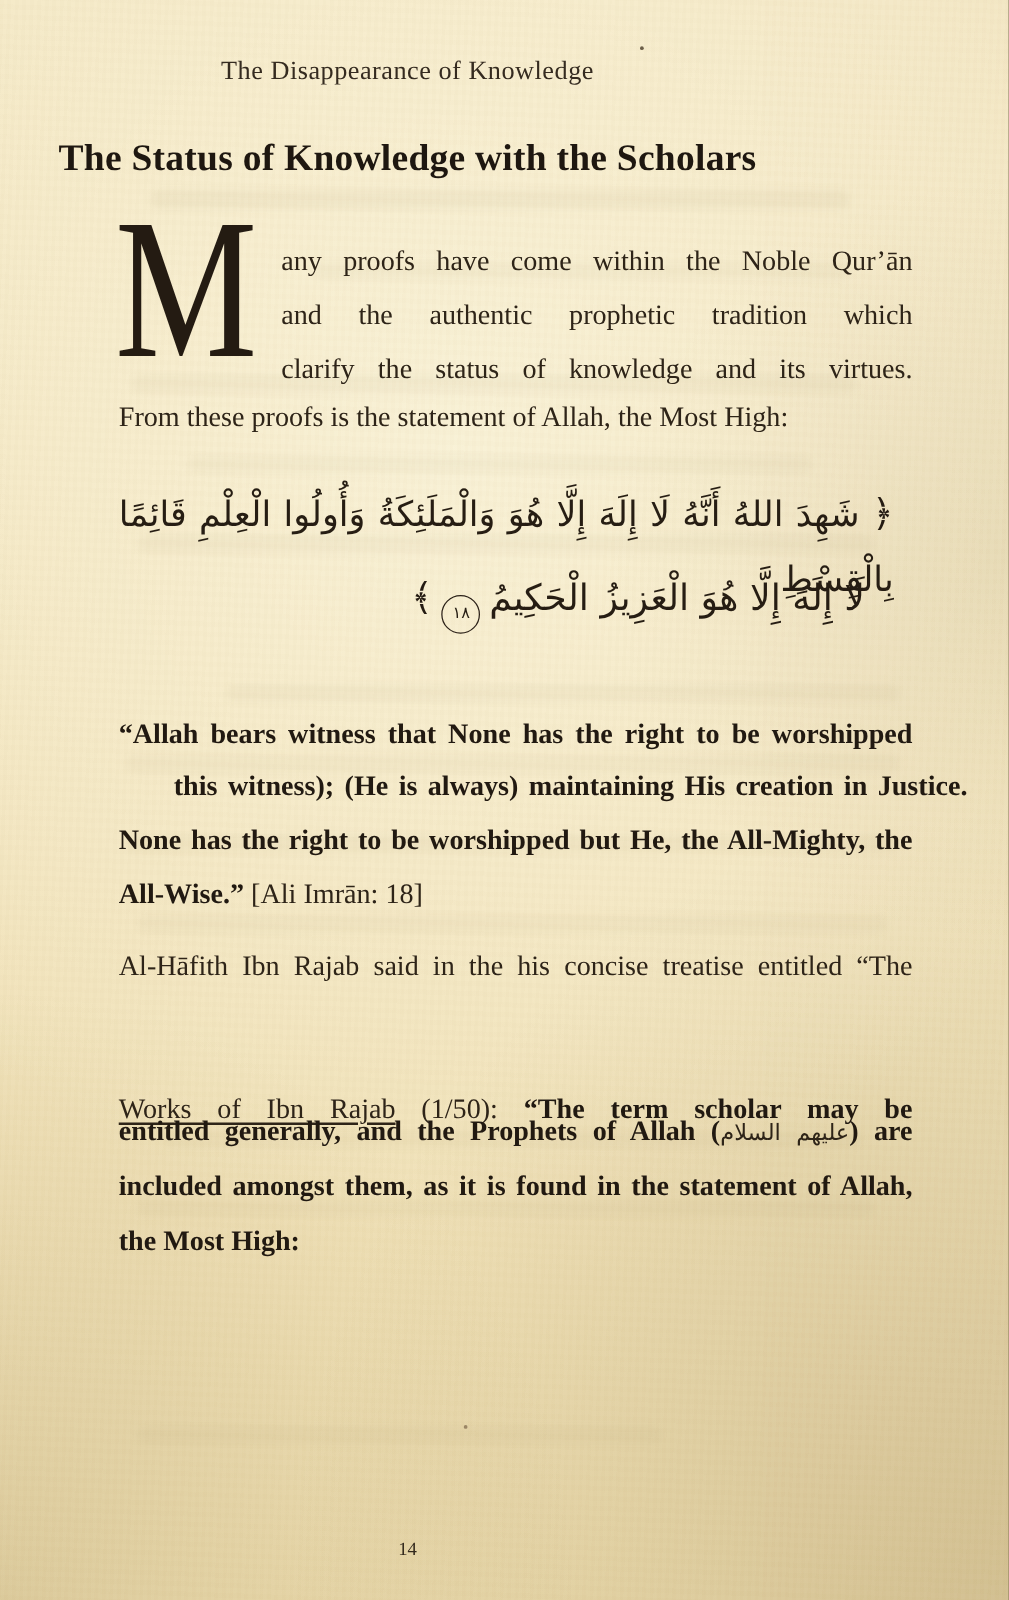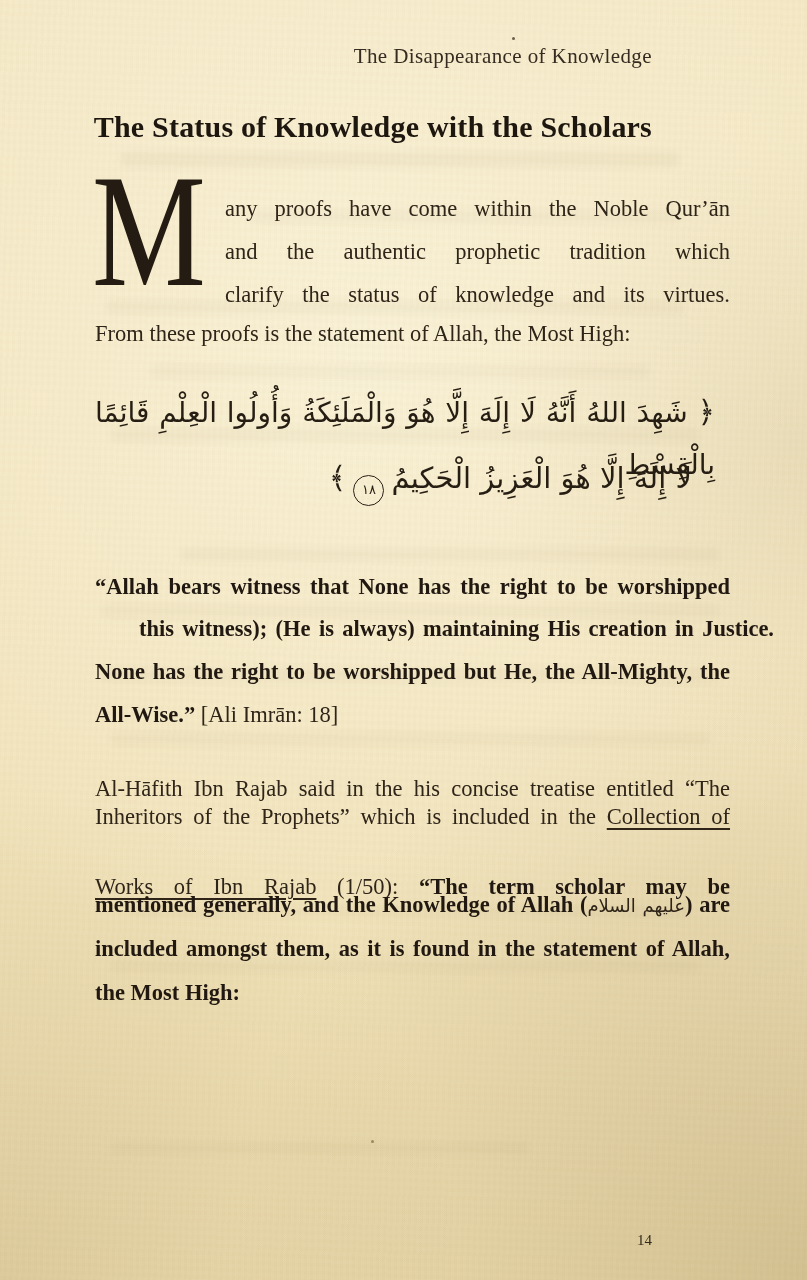--- a/index.html
+++ b/index.html
@@ -16,21 +16,21 @@
       radial-gradient(100% 60% at 100% 35%, rgba(116,88,38,0.10), rgba(116,88,38,0) 40%),
       linear-gradient(180deg,#f3e7c4 0%,#f1e3bc 55%,#ecdcae 100%);
   }
   .grain{
     position:absolute;inset:0;pointer-events:none;opacity:.35;
     background:
       repeating-linear-gradient(92deg, rgba(190,165,110,.06) 0 3px, rgba(255,250,230,.05) 3px 6px),
       repeating-linear-gradient(2deg, rgba(190,165,110,.05) 0 4px, rgba(255,250,230,.04) 4px 8px);
   }
   .abs{position:absolute;}
-  .centered{left:0;width:652px;text-align:right;}
+  .centered{left:0;width:652px;text-align:center;}
   .running-header{top:44px;font-size:21px;letter-spacing:.4px;color:#352b20;}
   .chapter-title{top:110px;font-size:30px;font-weight:bold;color:#1e1710;letter-spacing:.2px;}
   .dropcap{
     left:92px;top:151px;font-size:160px;line-height:1;color:#241b12;
     transform:scaleX(.80);transform-origin:left top;font-weight:normal;
   }
   .bodyline{font-size:22.5px;line-height:30px;color:#2e2418;}
   .jline{text-align:justify;text-align-last:justify;}
   .indented{left:225px;width:505px;}
   .fullcol{left:95px;width:635px;}
@@ -86,24 +86,22 @@
   <div class="abs arabic arabic-l1"><span class="ornament">﴿</span>
     <span>شَهِدَ اللهُ أَنَّهُ لَا إِلَهَ إِلَّا هُوَ وَالْمَلَئِكَةُ وَأُولُوا الْعِلْمِ قَائِمًا بِالْقِسْطِ</span></div>
   <div class="abs arabic arabic-l2"><span>لَا إِلَهَ إِلَّا هُوَ الْعَزِيزُ الْحَكِيمُ</span><span class="ayah-badge">١٨</span><span class="ornament">﴾</span></div>
 
   <div class="abs bodyline bold jline fullcol" style="top:528px;margin-top:44px;">“Allah bears witness that None has the right to be worshipped</div>
   <div class="abs bodyline bold jline fullcol" style="top:614px;margin-left:44px;">this witness); (He is always) maintaining His creation in Justice.</div>
   <div class="abs bodyline bold jline fullcol" style="top:657px;">None has the right to be worshipped but He, the All-Mighty, the</div>
   <div class="abs bodyline fullcol" style="top:700px;"><span class="bold">All-Wise.”</span>
     <span>[Ali Imrān: 18]</span></div>
 
-  <div class="abs bodyline jline fullcol" style="top:758px;margin-top:16px;">Al-Hāfith Ibn Rajab said in the his concise treatise entitled “The</div>
-  <div class="abs bodyline jline fullcol" style="top:802px;"><span>Inheritors of the Prophets” which is included in the</span>
-    <span class="underline">Collection of</span></div>
+  <div class="abs bodyline jline fullcol" style="top:758px;">Al-Hāfith Ibn Rajab said in the his concise treatise entitled “The</div>
   <div class="abs bodyline jline fullcol" style="top:872px;"><span class="underline">Works of Ibn Rajab</span>
     <span>(1/50):</span>
     <span class="bold">“The term scholar may be</span></div>
-  <div class="abs bodyline jline fullcol" style="top:890px;"><span class="bold">mentioned generally, and the Knowledge of Allah (</span><span class="inline-arabic" dir="rtl">عليهم السلام</span><span class="bold">) are</span></div>
+  <div class="abs bodyline jline fullcol" style="top:890px;"><span class="bold">entitled generally, and the Prophets of Allah (</span><span class="inline-arabic" dir="rtl">عليهم السلام</span><span class="bold">) are</span></div>
   <div class="abs bodyline bold jline fullcol" style="top:934px;">included amongst them, as it is found in the statement of Allah,</div>
   <div class="abs bodyline bold fullcol" style="top:978px;">the Most High:</div>
 
   <div class="abs centered page-number">14</div>
 </div>
 
 </body></html>

